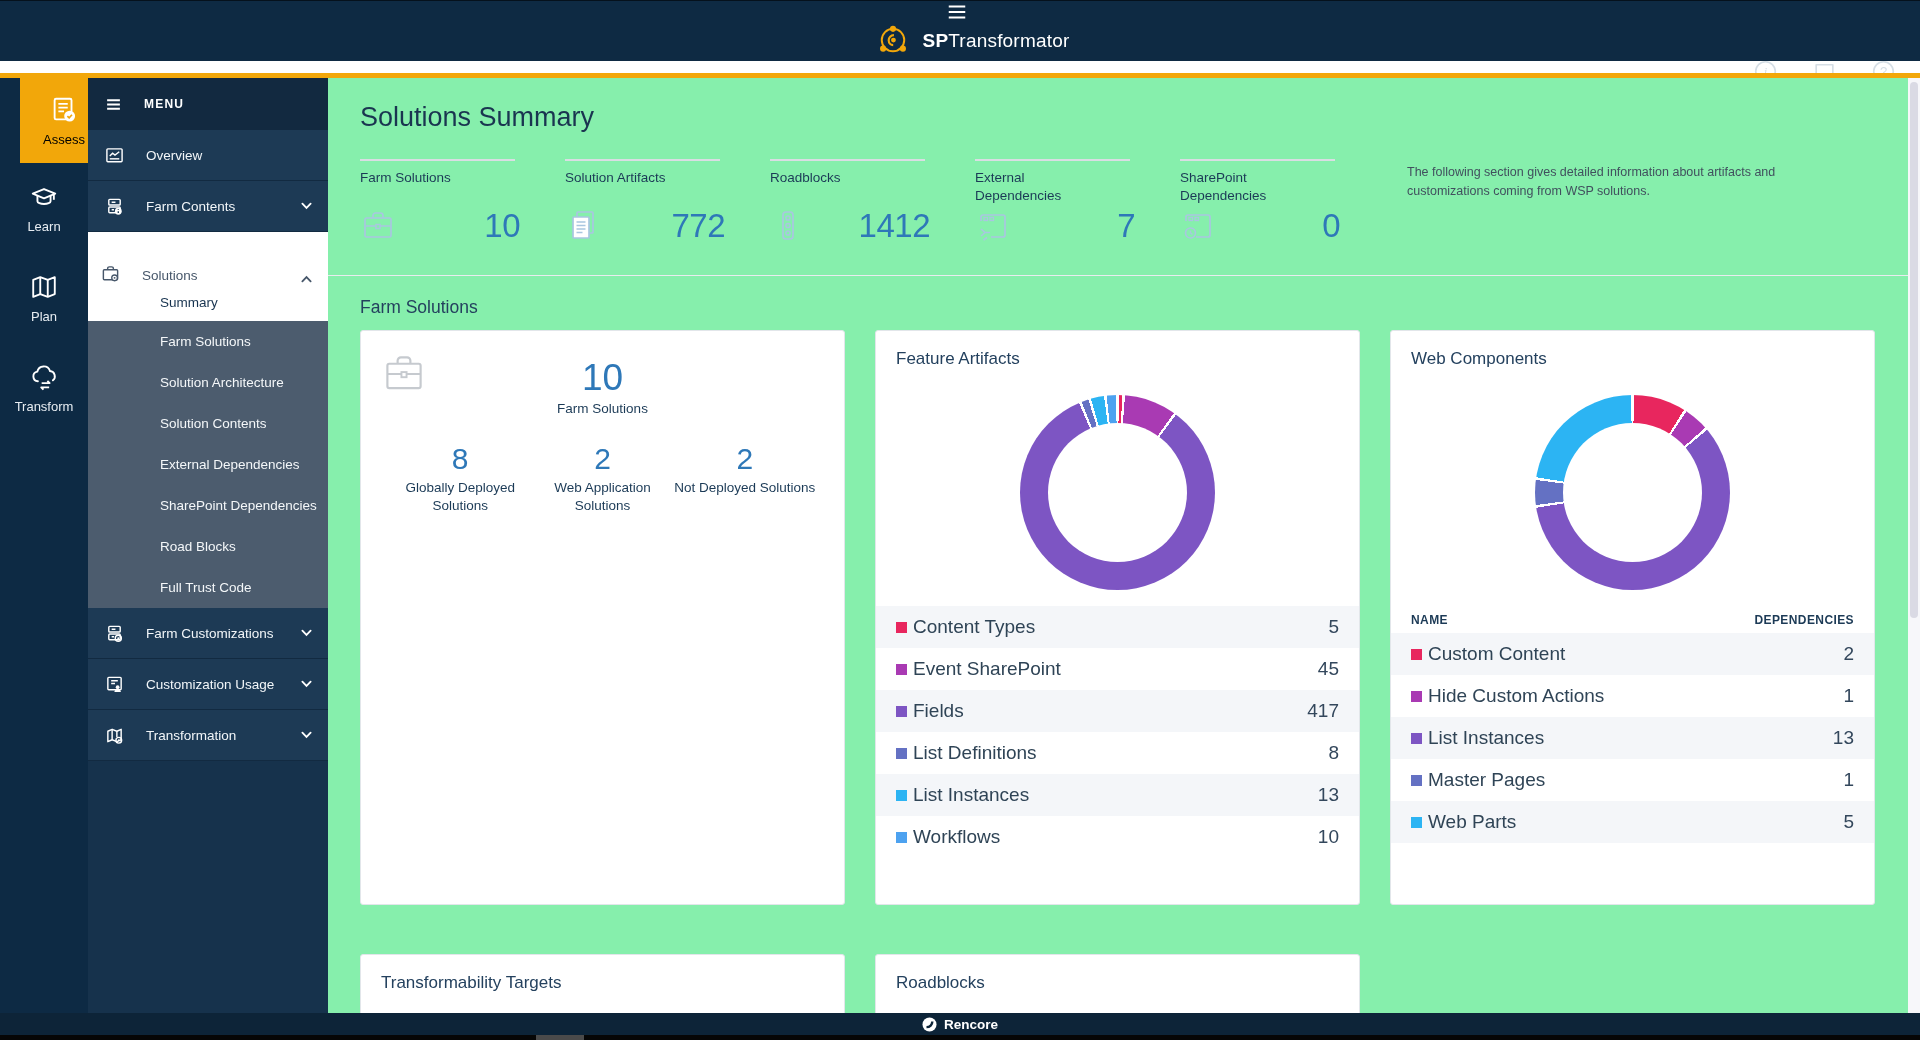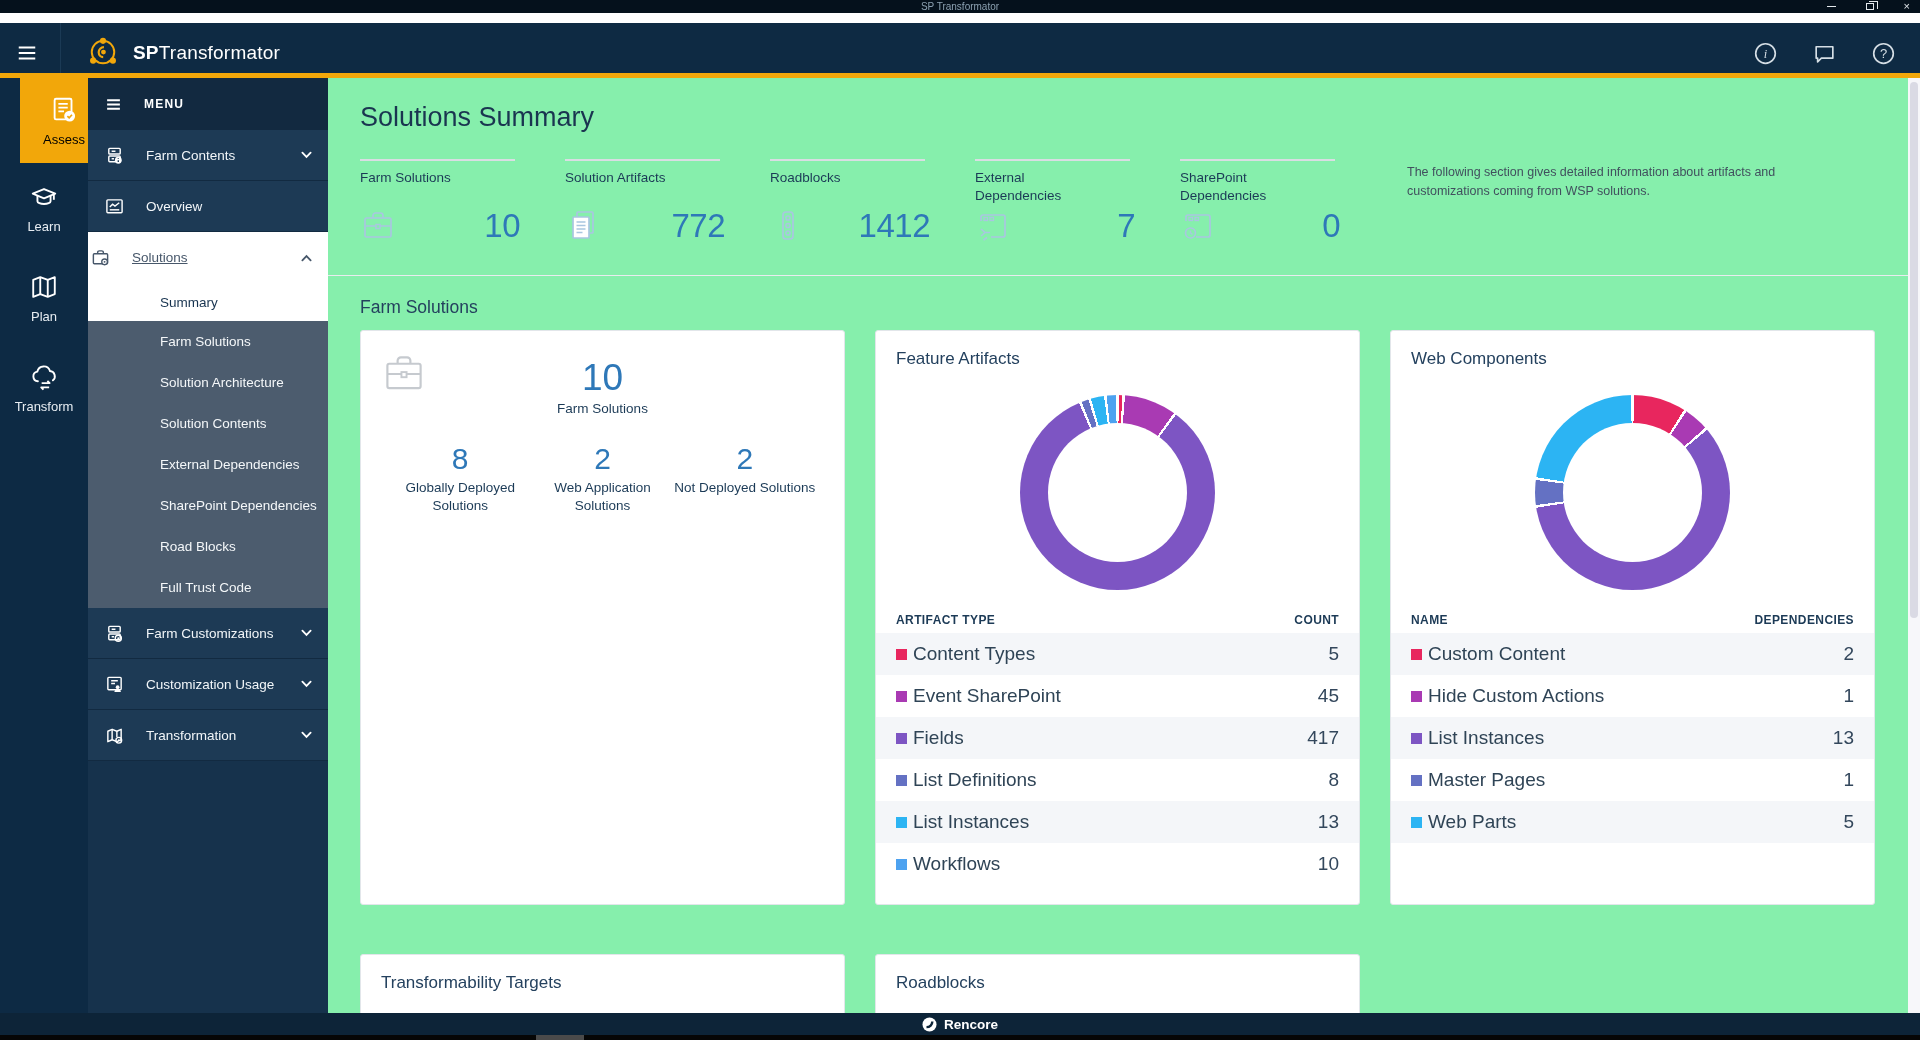--- a/index.html
+++ b/index.html
@@ -11,22 +11,22 @@
     background:var(--titlebar-black); display:flex; align-items:center; justify-content:center; }
   .titlebar-text { color:#8BA0B0; font-size:10px; }
   .win-controls { position:absolute; right:10px; top:0; height:13px; display:flex; align-items:center; gap:30px; }
   .win-btn { color:#E3E8EC; font-size:11px; line-height:1; cursor:default; display:flex; align-items:center; }
   .win-min { width:9px; height:1px; background:#E3E8EC; display:inline-block; }
   .win-restore { width:8px; height:7px; border:1px solid #E3E8EC; position:relative; display:inline-block; }
   .win-restore:before { content:""; position:absolute; left:2px; top:-3px; width:8px; height:7px;
     border:1px solid #E3E8EC; border-left:none; border-bottom:none; }
 
   
-  .header { position:absolute; left:0; top:23px; width:1920px; height:60px;
-    background:var(--header-navy); display:flex; align-items:center; }
+  .header { position:absolute; left:0; top:1px; width:1920px; height:60px;
+    background:var(--header-navy); display:flex; align-items:center;flex-direction:column; }
   .hamburger { margin-left:16px; width:44px; display:flex; justify-content:flex-start; cursor:pointer; }
   .header-sep { width:1px; height:60px; background:#1B3A55; margin-left:0; }
   .brand { display:flex; align-items:center; margin-left:24px; }
   .brand-text { color:#fff; font-size:19px; margin-left:12px; letter-spacing:.2px; }
   .brand-text b { font-weight:700; }
   .header-actions { margin-left:auto; margin-right:24px; display:flex; align-items:center; gap:34px; }
   .header-actions .hbtn { color:#D5DEE5; cursor:pointer; display:flex; }
   .accent-line { position:absolute; left:0; top:73px; width:1920px; height:5px; background:var(--accent-amber); }
 
   
@@ -39,22 +39,22 @@
 
   
   .menu { position:absolute; left:88px; top:78px; width:240px; height:935px; background:var(--menu-navy); }
   .menu-header { height:52px; background:var(--menu-header-navy); display:flex; align-items:center;
     padding-left:17px; color:#fff; cursor:pointer; }
   .menu-header .mh-label { font-size:12px; font-weight:700; letter-spacing:1.2px; margin-left:22px; }
   .m-item { height:51px; background:var(--menu-item-navy); border-bottom:1px solid #122A41;
     display:flex; align-items:center; padding:0 16px 0 17px; color:#F2F6F9; font-size:13.5px; cursor:pointer; }
   .m-item .mi-label { margin-left:22px; }
   .m-item .mi-chevron, .m-solutions .mi-chevron { margin-left:auto; display:flex; }
-  .m-solutions { height:51px; background:#fff; display:flex; align-items:center;
-    padding:0 16px 0 3px; color:#47576A; font-size:13.5px; cursor:pointer;text-decoration:underline; }
+  .m-solutions { height:51px; background:#fff; display:flex; align-items:flex-end;
+    padding:0 16px 0 13px; color:#47576A; font-size:13.5px; cursor:pointer; }
   .m-solutions .mi-label { margin-left:22px; }
   .m-sub-active { height:38px; background:#fff; display:flex; align-items:center;
     padding-left:72px; color:#17334F; font-size:13.5px; cursor:pointer; }
   .m-sub { height:41px; background:var(--submenu-slate); display:flex; align-items:center;
     padding-left:72px; color:#F4F7F9; font-size:13.5px; cursor:pointer; }
 
   
   .main { position:absolute; left:328px; top:78px; width:1580px; height:981px; background:#86efac; overflow:hidden; }
   .page-title { font-size:27px; font-weight:400; color:#1A3550; padding:24px 0 0 32px; }
   .summary-row { display:flex; padding:0 32px; margin-top:26px; }
@@ -212,44 +212,44 @@
       <svg viewBox="0 0 24 24" width="17" height="17">
           <path d="M3 6h18M3 12h18M3 18h18" stroke="#fff" stroke-width="2.6"></path>
         </svg>
     </span>
     <span class="mh-label">MENU</span>
   </div>
 
   <div class="m-item">
     <span>
       <svg viewBox="0 0 20 20" width="19" height="19">
+          <rect x="2" y="3" width="16" height="13.5" rx="1" fill="none" stroke="#fff" stroke-width="1.5"></rect>
+          <path d="M5 10.5l3-3 2.5 2 4.5-3.5" fill="none" stroke="#fff" stroke-width="1.5"></path>
+          <path d="M5 13.5h10" stroke="#fff" stroke-width="1.5"></path>
+        </svg>
+    </span>
+    <span class="mi-label">Overview</span>
+  </div>
+
+  <div class="m-item">
+    <span>
+      <svg viewBox="0 0 20 20" width="19" height="19">
           <rect x="4" y="2.5" width="12" height="6" rx="1" fill="none" stroke="#fff" stroke-width="1.5"></rect>
           <rect x="4" y="10.5" width="12" height="6" rx="1" fill="none" stroke="#fff" stroke-width="1.5"></rect>
           <path d="M7 5.5h4M7 13.5h2.5" stroke="#fff" stroke-width="1.5"></path>
           <circle cx="14" cy="15" r="3.6" fill="#fff"></circle>
           <path d="M14 12.9v.9M14 14.9v2" stroke="#1D3A55" stroke-width="1.4"></path>
         </svg>
     </span>
     <span class="mi-label">Farm Contents</span>
     <span class="mi-chevron">
       <svg viewBox="0 0 12 8" width="11" height="8">
           <path d="M1.5 1.5L6 6l4.5-4.5" fill="none" stroke="#fff" stroke-width="2" stroke-linecap="round"></path>
         </svg>
     </span>
-  </div>
-
-  <div class="m-item">
-    <span>
-      <svg viewBox="0 0 20 20" width="19" height="19">
-          <rect x="2" y="3" width="16" height="13.5" rx="1" fill="none" stroke="#fff" stroke-width="1.5"></rect>
-          <path d="M5 10.5l3-3 2.5 2 4.5-3.5" fill="none" stroke="#fff" stroke-width="1.5"></path>
-          <path d="M5 13.5h10" stroke="#fff" stroke-width="1.5"></path>
-        </svg>
-    </span>
-    <span class="mi-label">Overview</span>
   </div>
 
   <div class="m-solutions">
     <span>
       <svg viewBox="0 0 20 20" width="19" height="19">
           <path d="M7 6V4.7A1.7 1.7 0 018.7 3h2.6A1.7 1.7 0 0113 4.7V6" stroke="#47576A" stroke-width="1.5" fill="none"></path>
           <rect x="2.5" y="6" width="15" height="10.5" rx="1" fill="none" stroke="#47576A" stroke-width="1.5"></rect>
           <circle cx="14.3" cy="14.6" r="3" fill="#fff" stroke="#47576A" stroke-width="1.4"></circle>
           <circle cx="14.3" cy="14.6" r="1" fill="#47576A"></circle>
         </svg>
@@ -457,24 +457,20 @@
         </div>
       </div>
     </div>
 
     <div class="card">
       <div class="card-title">Feature Artifacts</div>
       <div class="donut" style="background: conic-gradient(rgb(255, 255, 255) 0deg, rgb(255, 255, 255) 0.8deg, rgb(232, 38, 94) 0.8deg, rgb(232, 38, 94) 2.81446deg, rgb(255, 255, 255) 2.81446deg, rgb(255, 255, 255) 3.61446deg, rgb(255, 255, 255) 3.61446deg, rgb(255, 255, 255) 4.41446deg, rgb(169, 58, 179) 4.41446deg, rgb(169, 58, 179) 35.3446deg, rgb(255, 255, 255) 35.3446deg, rgb(255, 255, 255) 36.1446deg, rgb(255, 255, 255) 36.1446deg, rgb(255, 255, 255) 36.9446deg, rgb(125, 85, 195) 36.9446deg, rgb(125, 85, 195) 336.79deg, rgb(255, 255, 255) 336.79deg, rgb(255, 255, 255) 337.59deg, rgb(255, 255, 255) 337.59deg, rgb(255, 255, 255) 338.39deg, rgb(100, 113, 195) 338.39deg, rgb(100, 113, 195) 342.573deg, rgb(255, 255, 255) 342.573deg, rgb(255, 255, 255) 343.373deg, rgb(255, 255, 255) 343.373deg, rgb(255, 255, 255) 344.173deg, rgb(44, 180, 243) 344.173deg, rgb(44, 180, 243) 351.971deg, rgb(255, 255, 255) 351.971deg, rgb(255, 255, 255) 352.771deg, rgb(255, 255, 255) 352.771deg, rgb(255, 255, 255) 353.571deg, rgb(77, 162, 240) 353.571deg, rgb(77, 162, 240) 359.2deg, rgb(255, 255, 255) 359.2deg, rgb(255, 255, 255) 360deg);">
         <div class="hole"></div>
       </div>
       <div class="ctable">
-        <div class="t-head">
-          <span>ARTIFACT TYPE</span>
-          <span>COUNT</span>
-        </div>
         <div>
             <div class="t-row shaded">
               <span class="t-swatch" style="background: rgb(232, 38, 94);"></span>
               <span>Content Types</span>
               <span class="t-value">5</span>
             </div>
             <div class="t-row">
               <span class="t-swatch" style="background: rgb(169, 58, 179);"></span>
               <span>Event SharePoint</span>
               <span class="t-value">45</span>

